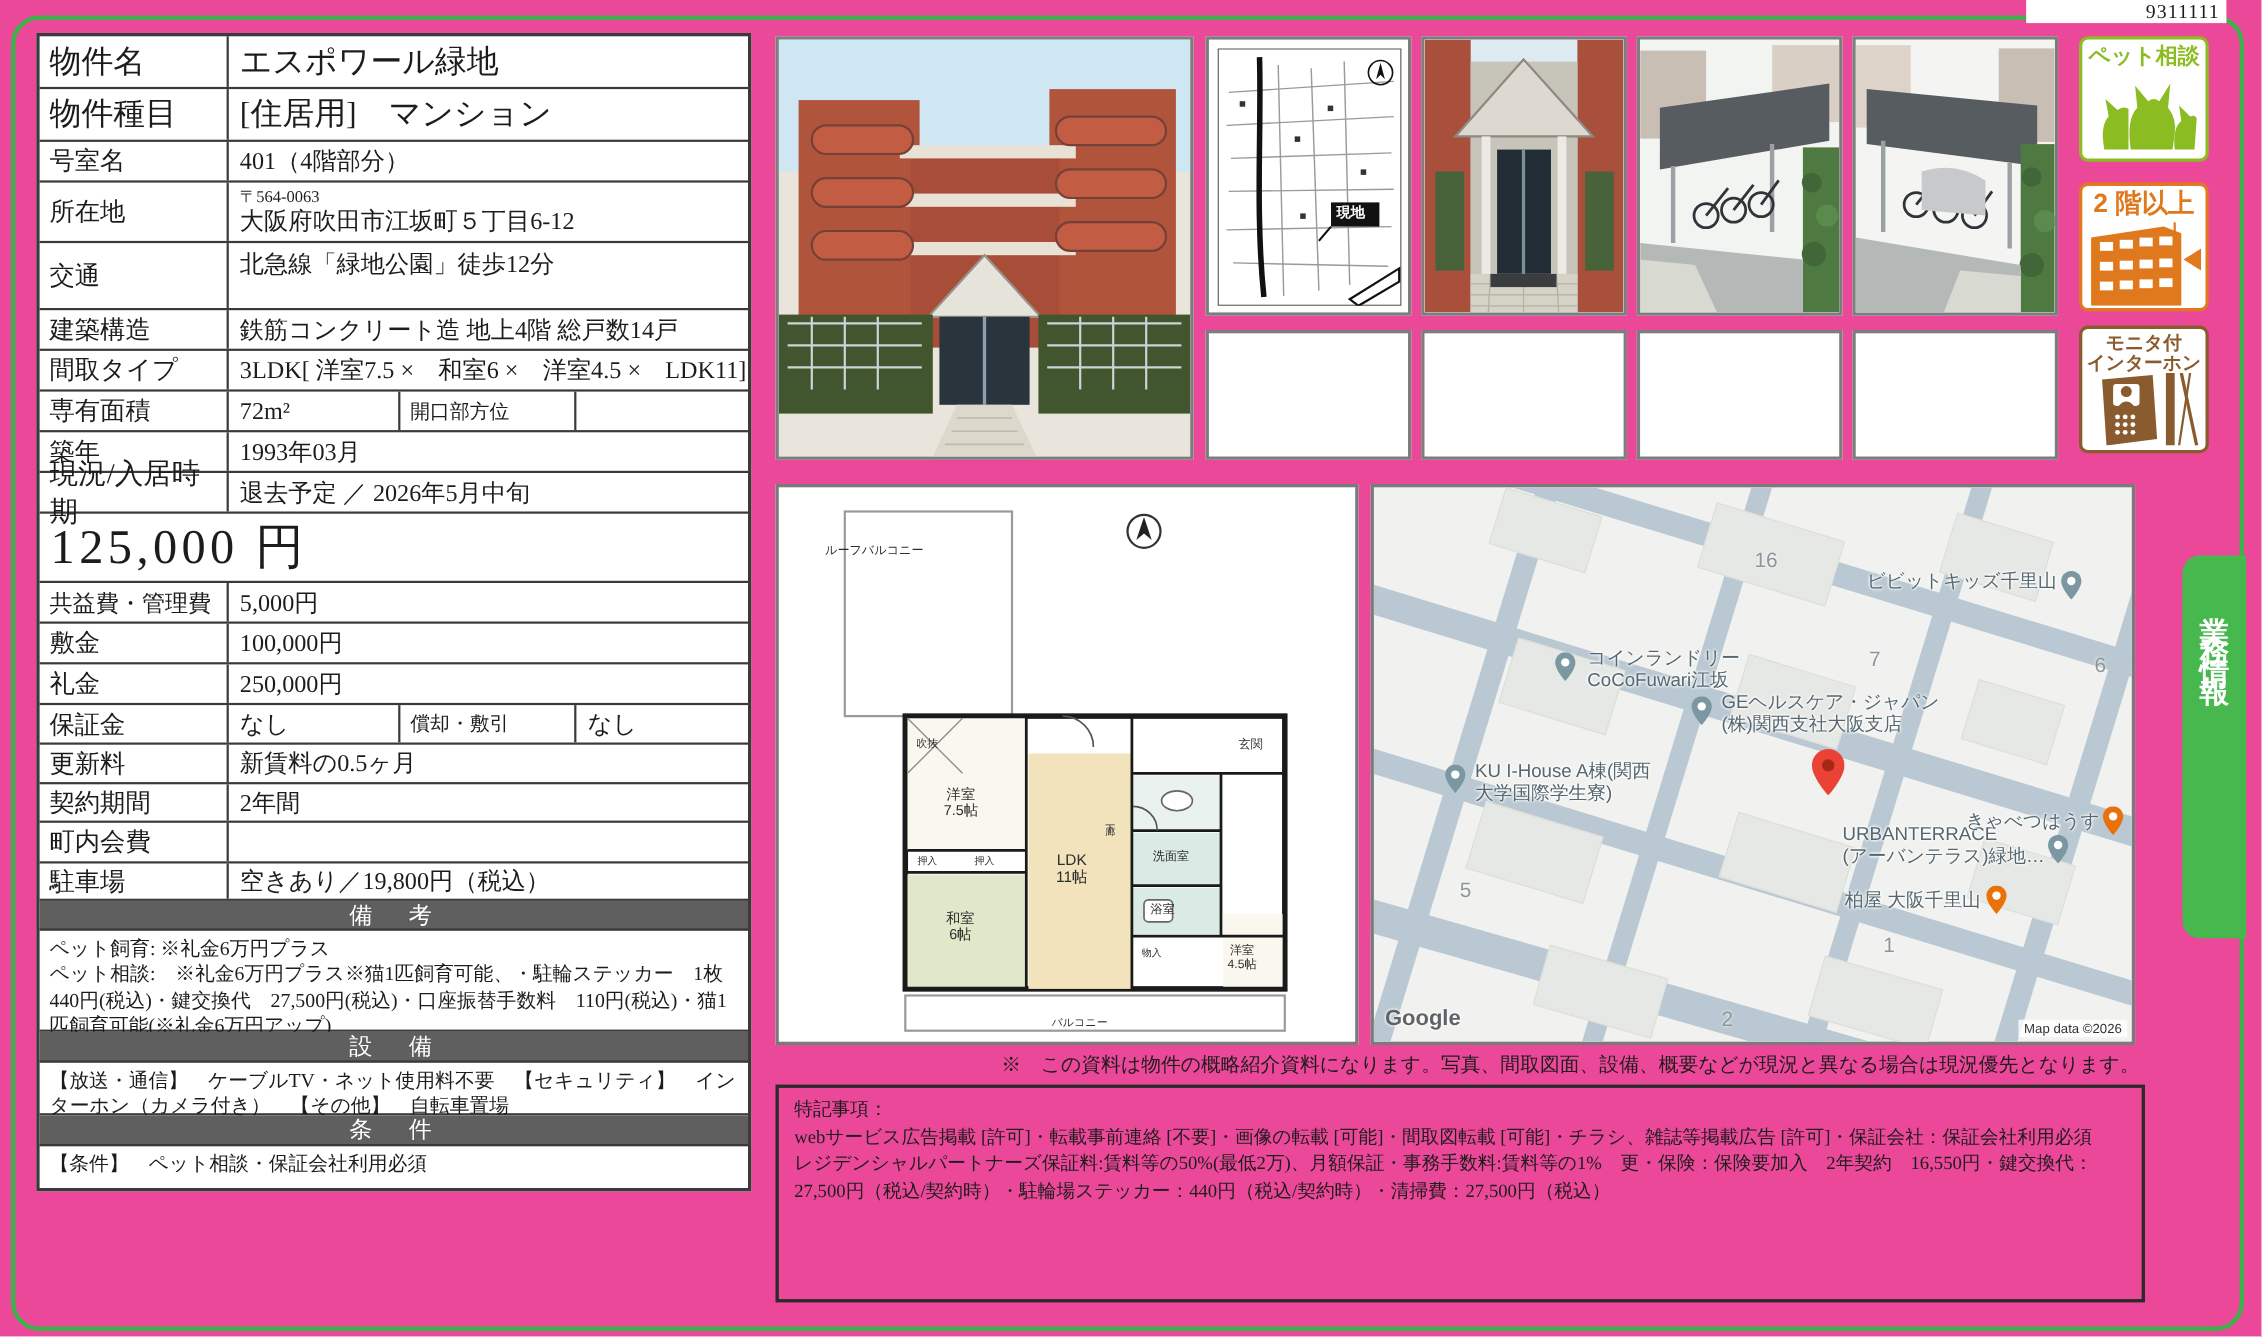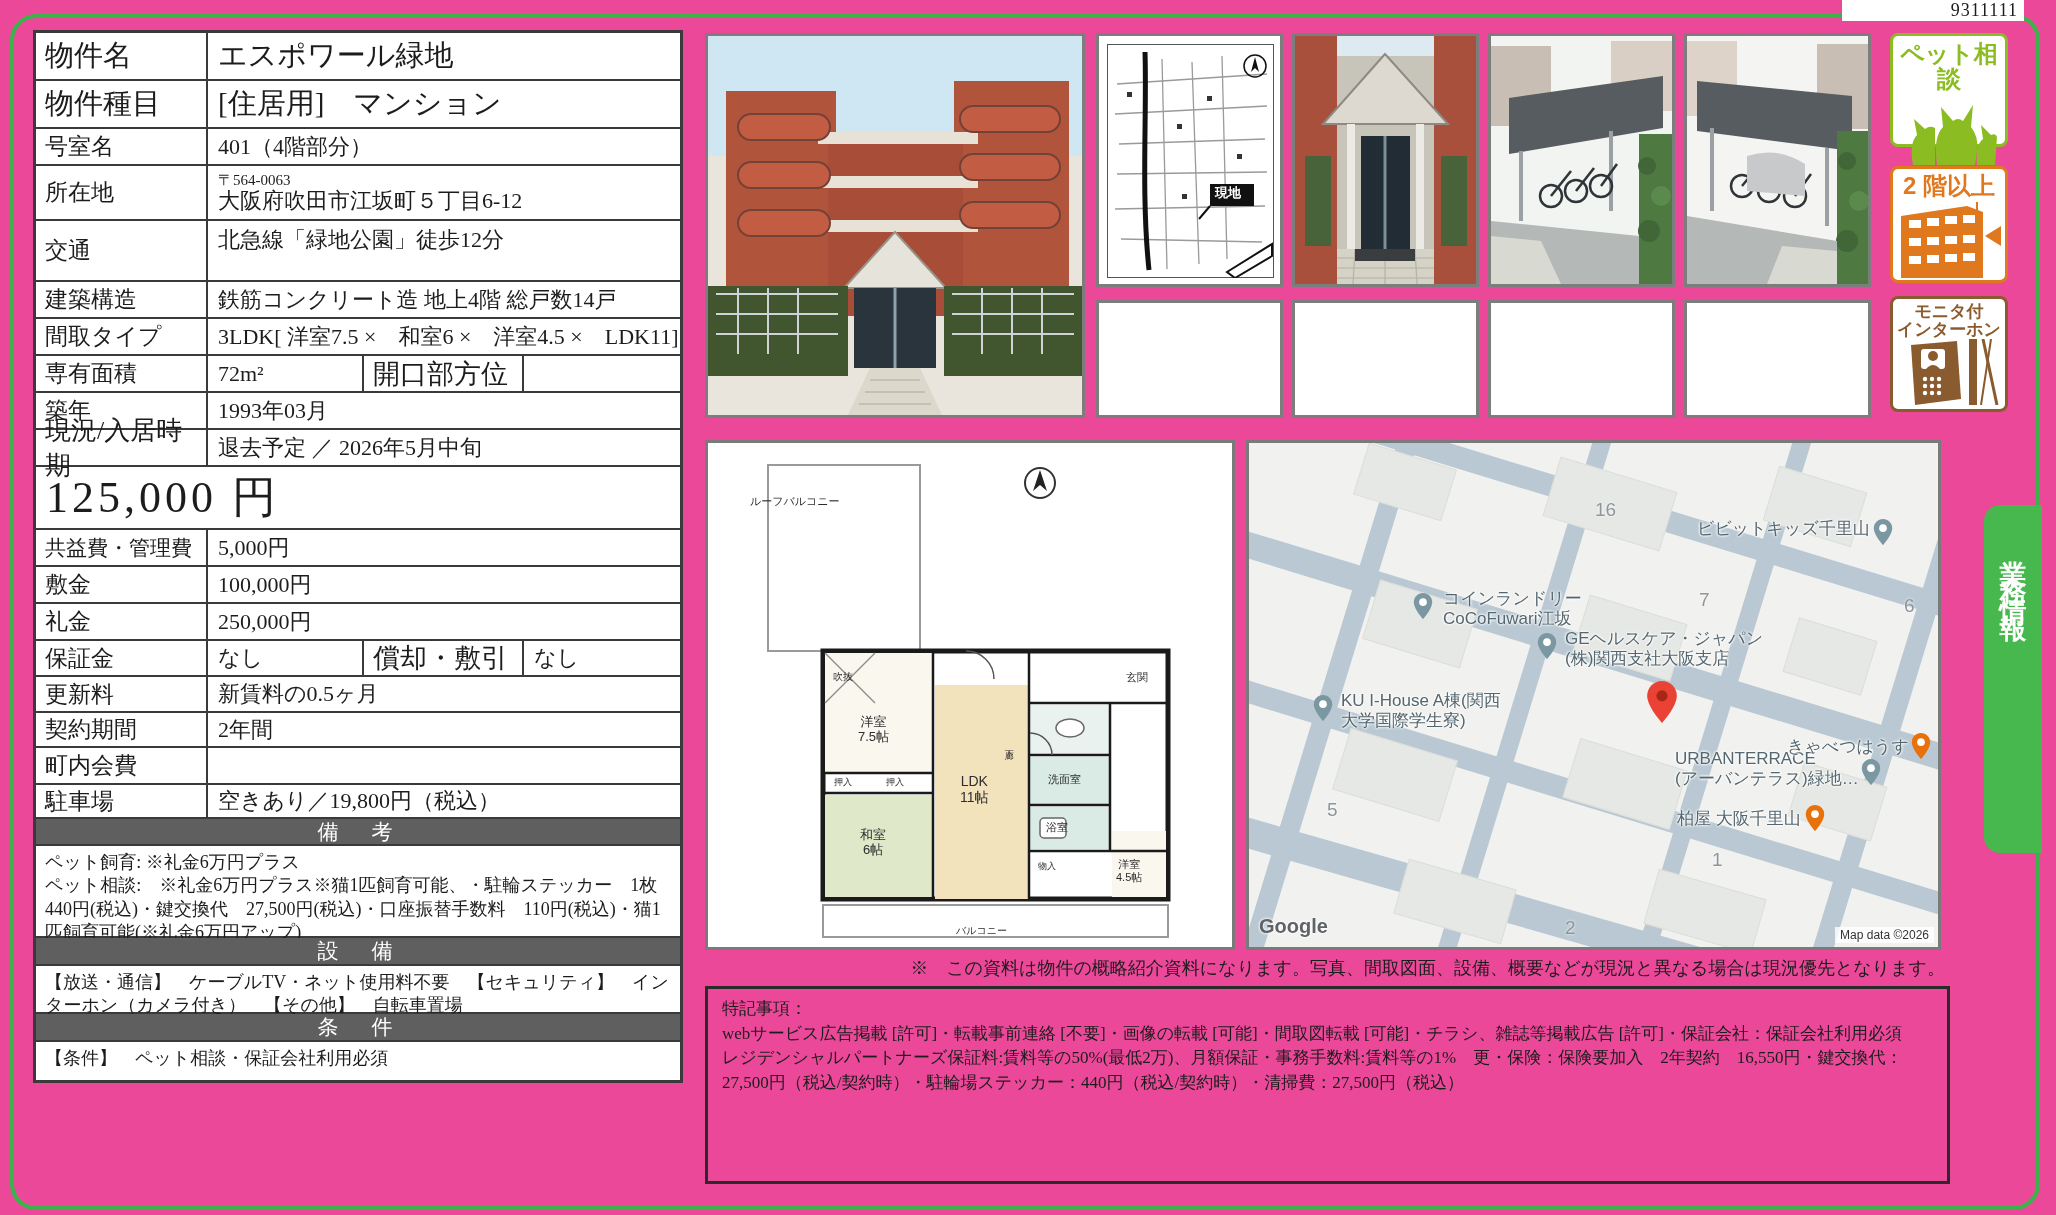--- a/index.html
+++ b/index.html
@@ -12,21 +12,21 @@
   
   .ptable{position:absolute;left:33px;top:30px;width:650px;border:3px solid #3a3a3a;
         background:#fff;box-sizing:border-box;display:flex;flex-direction:column;}
   .trow{display:flex;border-bottom:2px solid #3a3a3a;box-sizing:border-box;}
   .trow:last-child{border-bottom:none;}
   .tl{width:172px;border-right:2px solid #3a3a3a;display:flex;align-items:center;
         padding-left:9px;font-size:23px;box-sizing:border-box;flex-shrink:0;}
   .tv{flex:1;display:flex;align-items:center;padding-left:10px;font-size:22px;box-sizing:border-box;}
   .big .tl,.big .tv{font-size:29px;}
   .tl2{width:162px;border-left:2px solid #3a3a3a;border-right:2px solid #3a3a3a;
-        display:flex;align-items:center;padding-left:9px;font-size:27px;box-sizing:border-box;flex-shrink:0;}
+        display:flex;align-items:center;padding-left:9px;font-size:18px;box-sizing:border-box;flex-shrink:0;}
   .tv2{width:156px;display:flex;align-items:center;padding-left:10px;font-size:22px;box-sizing:border-box;flex-shrink:0;}
   .tv.col{flex-direction:column;align-items:flex-start;justify-content:center;line-height:1.12;}
   .postal{font-size:15px;}
   .vtop{align-items:flex-start;padding-top:4px;}
   .rent-label{font-size:20px;}
   .rent-val{font-size:44px;letter-spacing:4px;}
   .sec-hdr{background:#5f5f5f;color:#fff;text-align:center;font-size:21px;letter-spacing:6px;
         display:flex;align-items:center;justify-content:center;border-bottom:2px solid #3a3a3a;box-sizing:border-box;}
   .sec-body{padding:5px 9px;font-size:18px;line-height:1.3;border-bottom:2px solid #3a3a3a;box-sizing:border-box;}
   .sec-body span{white-space:pre-wrap;}
@@ -402,21 +402,21 @@
       <polygon points="80,248 150,248 150,215 95,210" fill="#d8dad2"></polygon>
     </svg>
   </div>
 
   <div class="pbox" style="left:1096px;top:300px;width:187px;height:118px;"></div>
   <div class="pbox" style="left:1292px;top:300px;width:187px;height:118px;"></div>
   <div class="pbox" style="left:1488px;top:300px;width:187px;height:118px;"></div>
   <div class="pbox" style="left:1684px;top:300px;width:187px;height:118px;"></div>
 
   <div class="badge" style="top:33px;height:114px;border:3px solid #8bbd22;">
-    <span class="blabel" style="color:#8bbd22;font-size:24px;margin-top:5px;">ペット相談</span>
+    <span class="blabel" style="color:#8bbd22;font-size:20px;margin-top:5px;">ペット相談</span>
     <svg width="100" height="76" viewBox="0 0 100 76">
       <g fill="#8bbd22">
         <path d="M14 74 Q10 52 18 44 L15 28 L26 38 Q31 34 36 37 L36 74 Z"></path>
         <path d="M38 74 Q34 46 44 36 L42 16 L54 30 Q59 26 64 30 L74 14 L72 36 Q80 46 78 60 L76 74 Z"></path>
         <path d="M78 74 Q76 54 84 48 L82 34 L92 44 Q97 42 98 46 L96 74 Z"></path>
       </g>
     </svg>
   </div>
 
   <div class="badge" style="top:166px;height:117px;border:3px solid #e0791d;">

